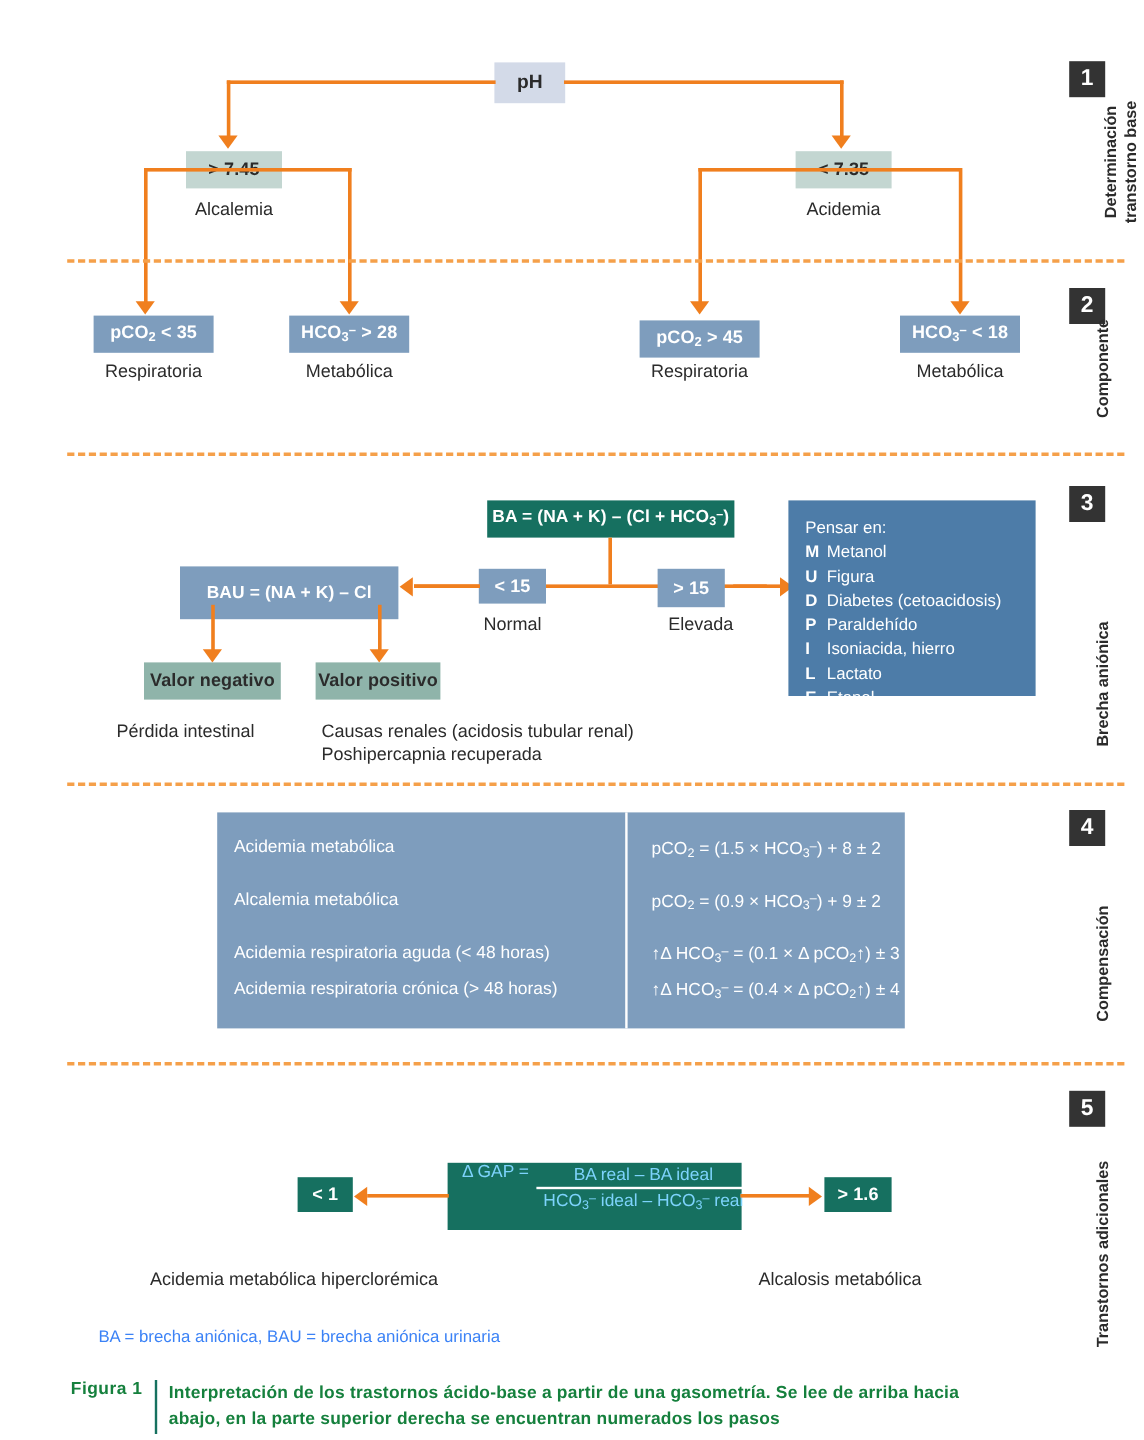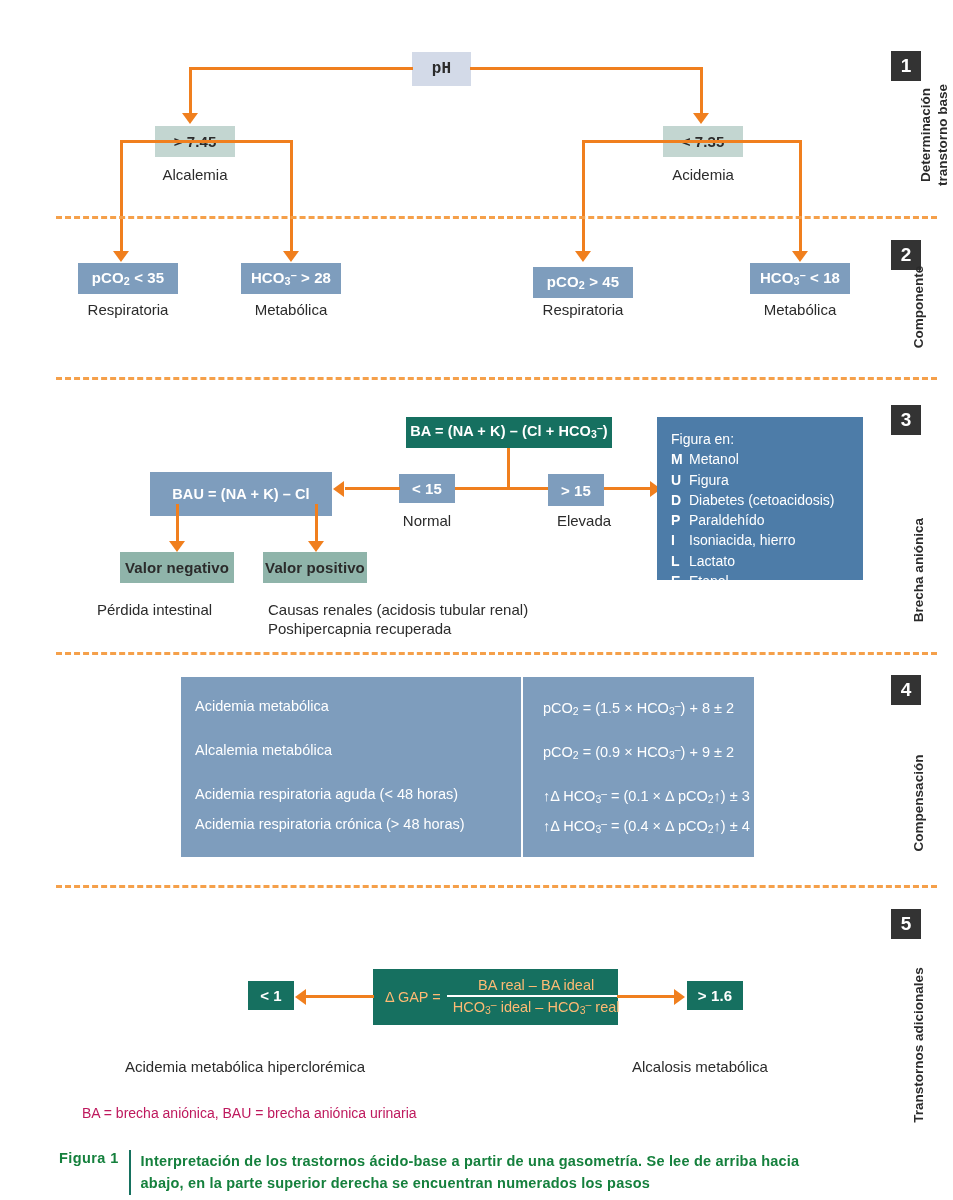--- a/index.html
+++ b/index.html
@@ -3,21 +3,21 @@
 <meta charset="utf-8">
 <style>
   html,body{margin:0;padding:0;background:#ffffff;}
   body{font-family:"Liberation Sans","DejaVu Sans",sans-serif;}
   #page{position:relative;width:953px;height:1200px;background:#fff;overflow:hidden;}
 
   
   .box{position:absolute;box-sizing:border-box;display:flex;align-items:center;
        justify-content:center;font-size:15px;color:#2b2b2b;white-space:nowrap;
        letter-spacing:.1px;line-height:1;font-weight:bold;}
-  .box.ph      {background:#d3dae8;font-family:Liberation Mono, monospace;}
+  .box.ph      {background:#d3dae8;}
   .box.sage    {background:#c3d6d1;}
   .box.sage2   {background:#8fb4aa;}
   .box.blue    {background:#7e9dbd;color:#ffffff;}
   .box.teal    {background:#167060;color:#ffffff;}
 
   
   .cap{position:absolute;font-size:15px;color:#2b2b2b;white-space:nowrap;line-height:1.25;}
 
   
   .ln{position:absolute;background:#f07f1e;}
@@ -53,35 +53,35 @@
   
   .comp{position:absolute;background:#7e9dbd;color:#ffffff;box-sizing:border-box;
         display:flex;font-size:14.5px;}
   .comp .lft{width:340px;padding:14px 0 14px 14px;box-sizing:border-box;}
   .comp .rgt{flex:1;padding:14px 0 14px 20px;box-sizing:border-box;
              border-left:2px solid #ffffff;}
   .comp .r{height:30px;line-height:30px;white-space:nowrap;}
   .comp .gap{height:14px;}
 
   
-  .dgap{position:absolute;background:#167060;color:#fdba74;box-sizing:border-box;
-        display:flex;align-items:center;padding:0 12px;font-size:14.5px;}
+  .dgap{position:absolute;background:#167060;color:#7dd3fc;box-sizing:border-box;
+        display:flex;padding:0 12px;font-size:14.5px;}
   .dgap .lbl{white-space:nowrap;margin-right:6px;}
   .dgap .frac{display:flex;flex-direction:column;align-items:center;}
   .dgap .num{padding:2px 6px;white-space:nowrap;}
   .dgap .bar{height:2px;background:#fff;width:100%;}
   .dgap .den{padding:2px 6px;white-space:nowrap;}
 
   
   .figwrap{position:absolute;display:flex;color:#15803d;font-size:14.5px;font-weight:bold;}
   .figwrap .fignum{white-space:nowrap;padding-right:10px;letter-spacing:.4px;}
   .figwrap .figbar{width:2px;background:#16715f;margin-right:10px;flex:none;}
   .figwrap .figtxt{line-height:1.55;letter-spacing:.2px;max-width:700px;}
 
-  .foot{position:absolute;font-size:14px;color:#be185d;}
+  .foot{position:absolute;font-size:14px;color:#3b82f6;}
 
   sub{font-size:.72em;vertical-align:-.22em;}
   sup{font-size:.72em;vertical-align:.34em;}
 </style>
 </head>
 <body>
 
 <div id="page">
 
   <div class="box ph" style="left:412px;top:52px;width:59px;height:34px;font-weight:bold;font-size:16px;">
@@ -175,21 +175,21 @@
   </div>
   <div class="box sage2" style="left:263px;top:552px;width:104px;height:31px;">
     <span>Valor positivo</span>
   </div>
 
   <div class="cap" style="left:97px;top:601px;">Pérdida intestinal</div>
   <div class="cap" style="left:268px;top:601px;">Causas renales (acidosis tubular renal)</div>
   <div class="cap" style="left:268px;top:620px;">Poshipercapnia recuperada</div>
 
   <div class="mnemo" style="left:657px;top:417px;width:206px;height:163px;">
-    <div>Figura en:</div>
+    <div>Pensar en:</div>
     <div class="row">
       <span class="ltr">M</span>
       <span>Metanol</span>
       </div>
     <div class="row">
       <span class="ltr">U</span>
       <span>Figura</span>
       </div>
     <div class="row">
       <span class="ltr">D</span>

